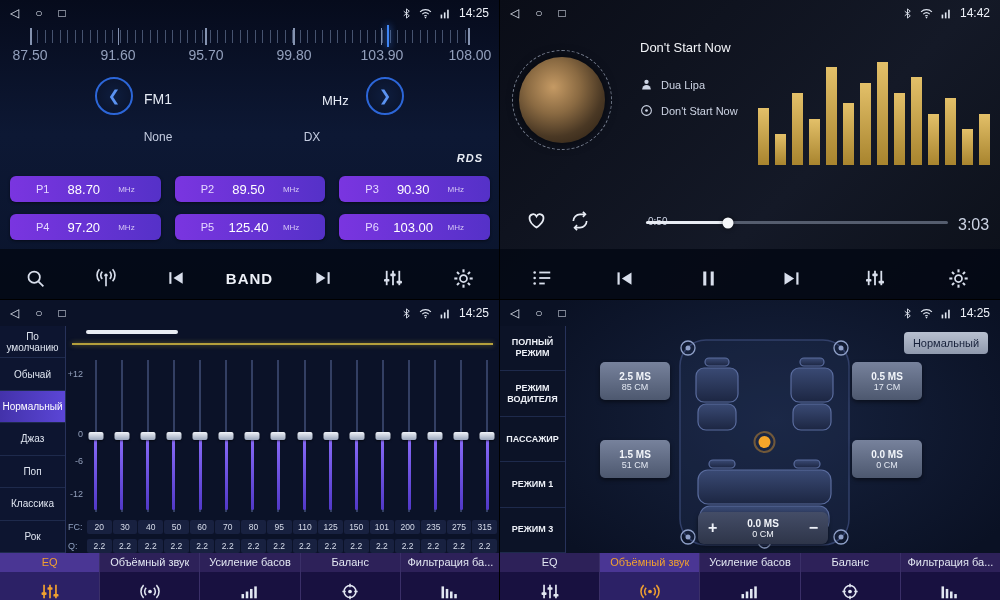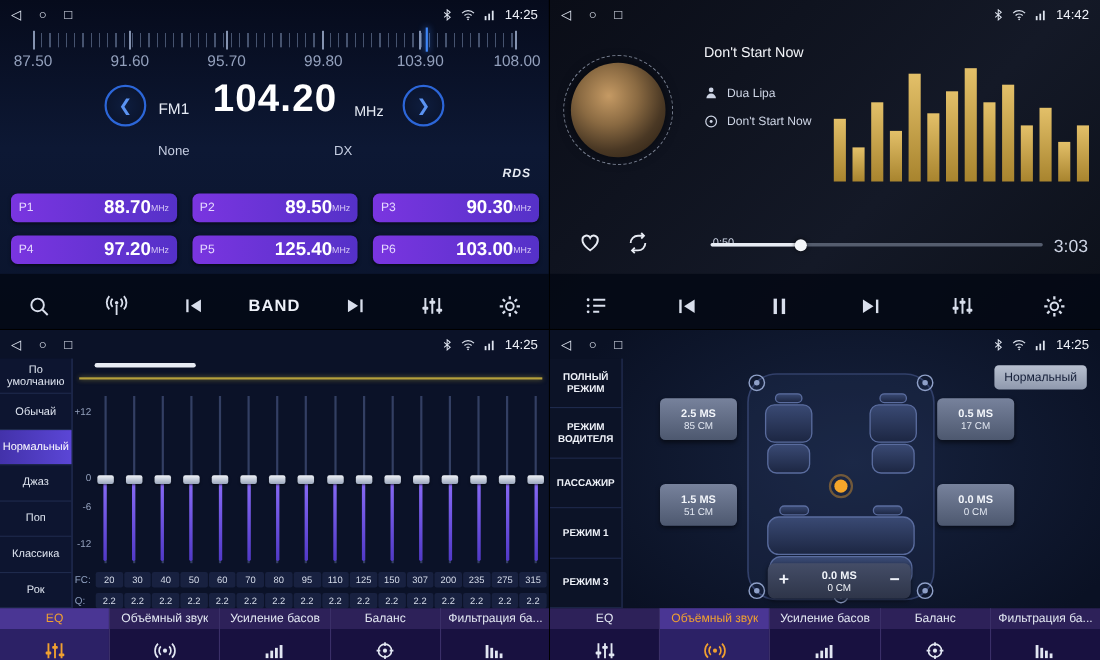--- a/index.html
+++ b/index.html
@@ -32,23 +32,23 @@
   .scale-lbl { position:absolute; top:17px; transform:translateX(-50%); font-size:14px; color:#93a0bc; white-space:nowrap; }
   .tune-btn { position:absolute; width:38px; height:38px; border-radius:50%; border:2px solid #2c66d8; background:radial-gradient(circle,#0e1d3e,#0a1228); color:#5b93f2; font-size:15px; display:flex; align-items:center; justify-content:center; cursor:pointer; }
   #tune-down { left:95px; top:77px; } #tune-up { left:366px; top:77px; }
   .band-name { position:absolute; left:128px; top:91px; width:60px; text-align:center; font-size:14px; color:#e6ebf5; }
   .freq-big { position:absolute; left:150px; top:70px; width:200px; text-align:center; font-size:35px; font-weight:bold; color:#fff; letter-spacing:1px; }
   .freq-unit { position:absolute; left:322px; top:93px; font-size:13px; color:#e6ebf5; }
   .mode-none { position:absolute; left:128px; top:130px; width:60px; text-align:center; font-size:12px; color:#c4cce0; }
   .mode-dx  { position:absolute; left:290px; top:130px; width:44px; text-align:center; font-size:12px; color:#c4cce0; }
   .rds { position:absolute; right:16px; top:152px; font-size:11px; font-style:italic; font-weight:bold; color:#e8ecf4; letter-spacing:1px; }
   .preset-grid { position:absolute; left:10px; top:176px; width:480px; display:grid; grid-template-columns:repeat(3,1fr); gap:12px 14px; }
-  .preset { height:26px; border-radius:6px; background:linear-gradient(90deg,#7a35e0,#5531c8); display:flex; align-items:center; padding:0 7px; cursor:pointer; box-shadow:0 1px 3px rgba(0,0,0,.5); }
+  .preset { height:26px; border-radius:6px; background:linear-gradient(90deg,#7a35e0,#5531c8); display:flex; align-items:center; padding:0 26px; cursor:pointer; box-shadow:0 1px 3px rgba(0,0,0,.5); }
   .p-lbl { font-size:11px; color:#e6d9ff; }
-  .p-freq { flex:1; text-align:right; font-size:17px; font-weight:bold; color:#fff; }
+  .p-freq { flex:1; text-align:center; font-size:13px; font-weight:normal; color:#fff; }
   .p-unit { font-size:8px; color:#d6c8f6; }
 
   
   .album-ring { position:absolute; left:12px; top:50px; width:100px; height:100px; border:1px dashed #7c8496; border-radius:50%; }
   .album-art { position:absolute; left:19px; top:57px; width:86px; height:86px; border-radius:50%; background:radial-gradient(circle at 40% 35%, #c59a64 0%, #8a6a42 35%, #4a3824 65%, #241a10 100%); box-shadow:0 0 12px rgba(0,0,0,.7); }
   .track-title { position:absolute; left:140px; top:40px; font-size:13px; color:#f2f4f8; }
   .meta-row { position:absolute; left:140px; display:flex; gap:8px; align-items:center; color:#cdd4e4; font-size:11px; }
   .artist-row { top:78px; } .album-row { top:104px; }
   .visualizer { position:absolute; left:258px; top:62px; width:232px; height:103px; display:flex; align-items:flex-end; gap:6px; }
   .vbar { flex:1; background:linear-gradient(180deg,#e3c069,#a8842e); }
@@ -147,21 +147,20 @@
           <span class="scale-lbl" style="left:20%">91.60</span>
           <span class="scale-lbl" style="left:40%">95.70</span>
           <span class="scale-lbl" style="left:60%">99.80</span>
           <span class="scale-lbl" style="left:80%">103.90</span>
           <span class="scale-lbl" style="left:100%">108.00</span>
         </div>
     </div>
 
     <div class="tune-btn" id="tune-down">❮</div>
     <div class="band-name">FM1</div>
-    <div class="freq-big">104.20</div>
     <div class="freq-unit">MHz</div>
     <div class="tune-btn" id="tune-up">❯</div>
     <div class="mode-none">None</div>
     <div class="mode-dx">DX</div>
     <div class="rds">RDS</div>
 
     <div class="preset-grid">
         <div class="preset">
        <span class="p-lbl">P1</span>
        <span class="p-freq">88.70</span>
@@ -545,21 +544,21 @@
             <span class="cell">30</span>
             <span class="cell">40</span>
             <span class="cell">50</span>
             <span class="cell">60</span>
             <span class="cell">70</span>
             <span class="cell">80</span>
             <span class="cell">95</span>
             <span class="cell">110</span>
             <span class="cell">125</span>
             <span class="cell">150</span>
-            <span class="cell">307</span>
+            <span class="cell">101</span>
             <span class="cell">200</span>
             <span class="cell">235</span>
             <span class="cell">275</span>
             <span class="cell">315</span>
           </span>
       </div>
       <div class="eq-row q-row">
         <span class="rowlbl">Q:</span>
         <span style="display:flex;flex:1;gap:1px">
             <span class="cell">2.2</span>

